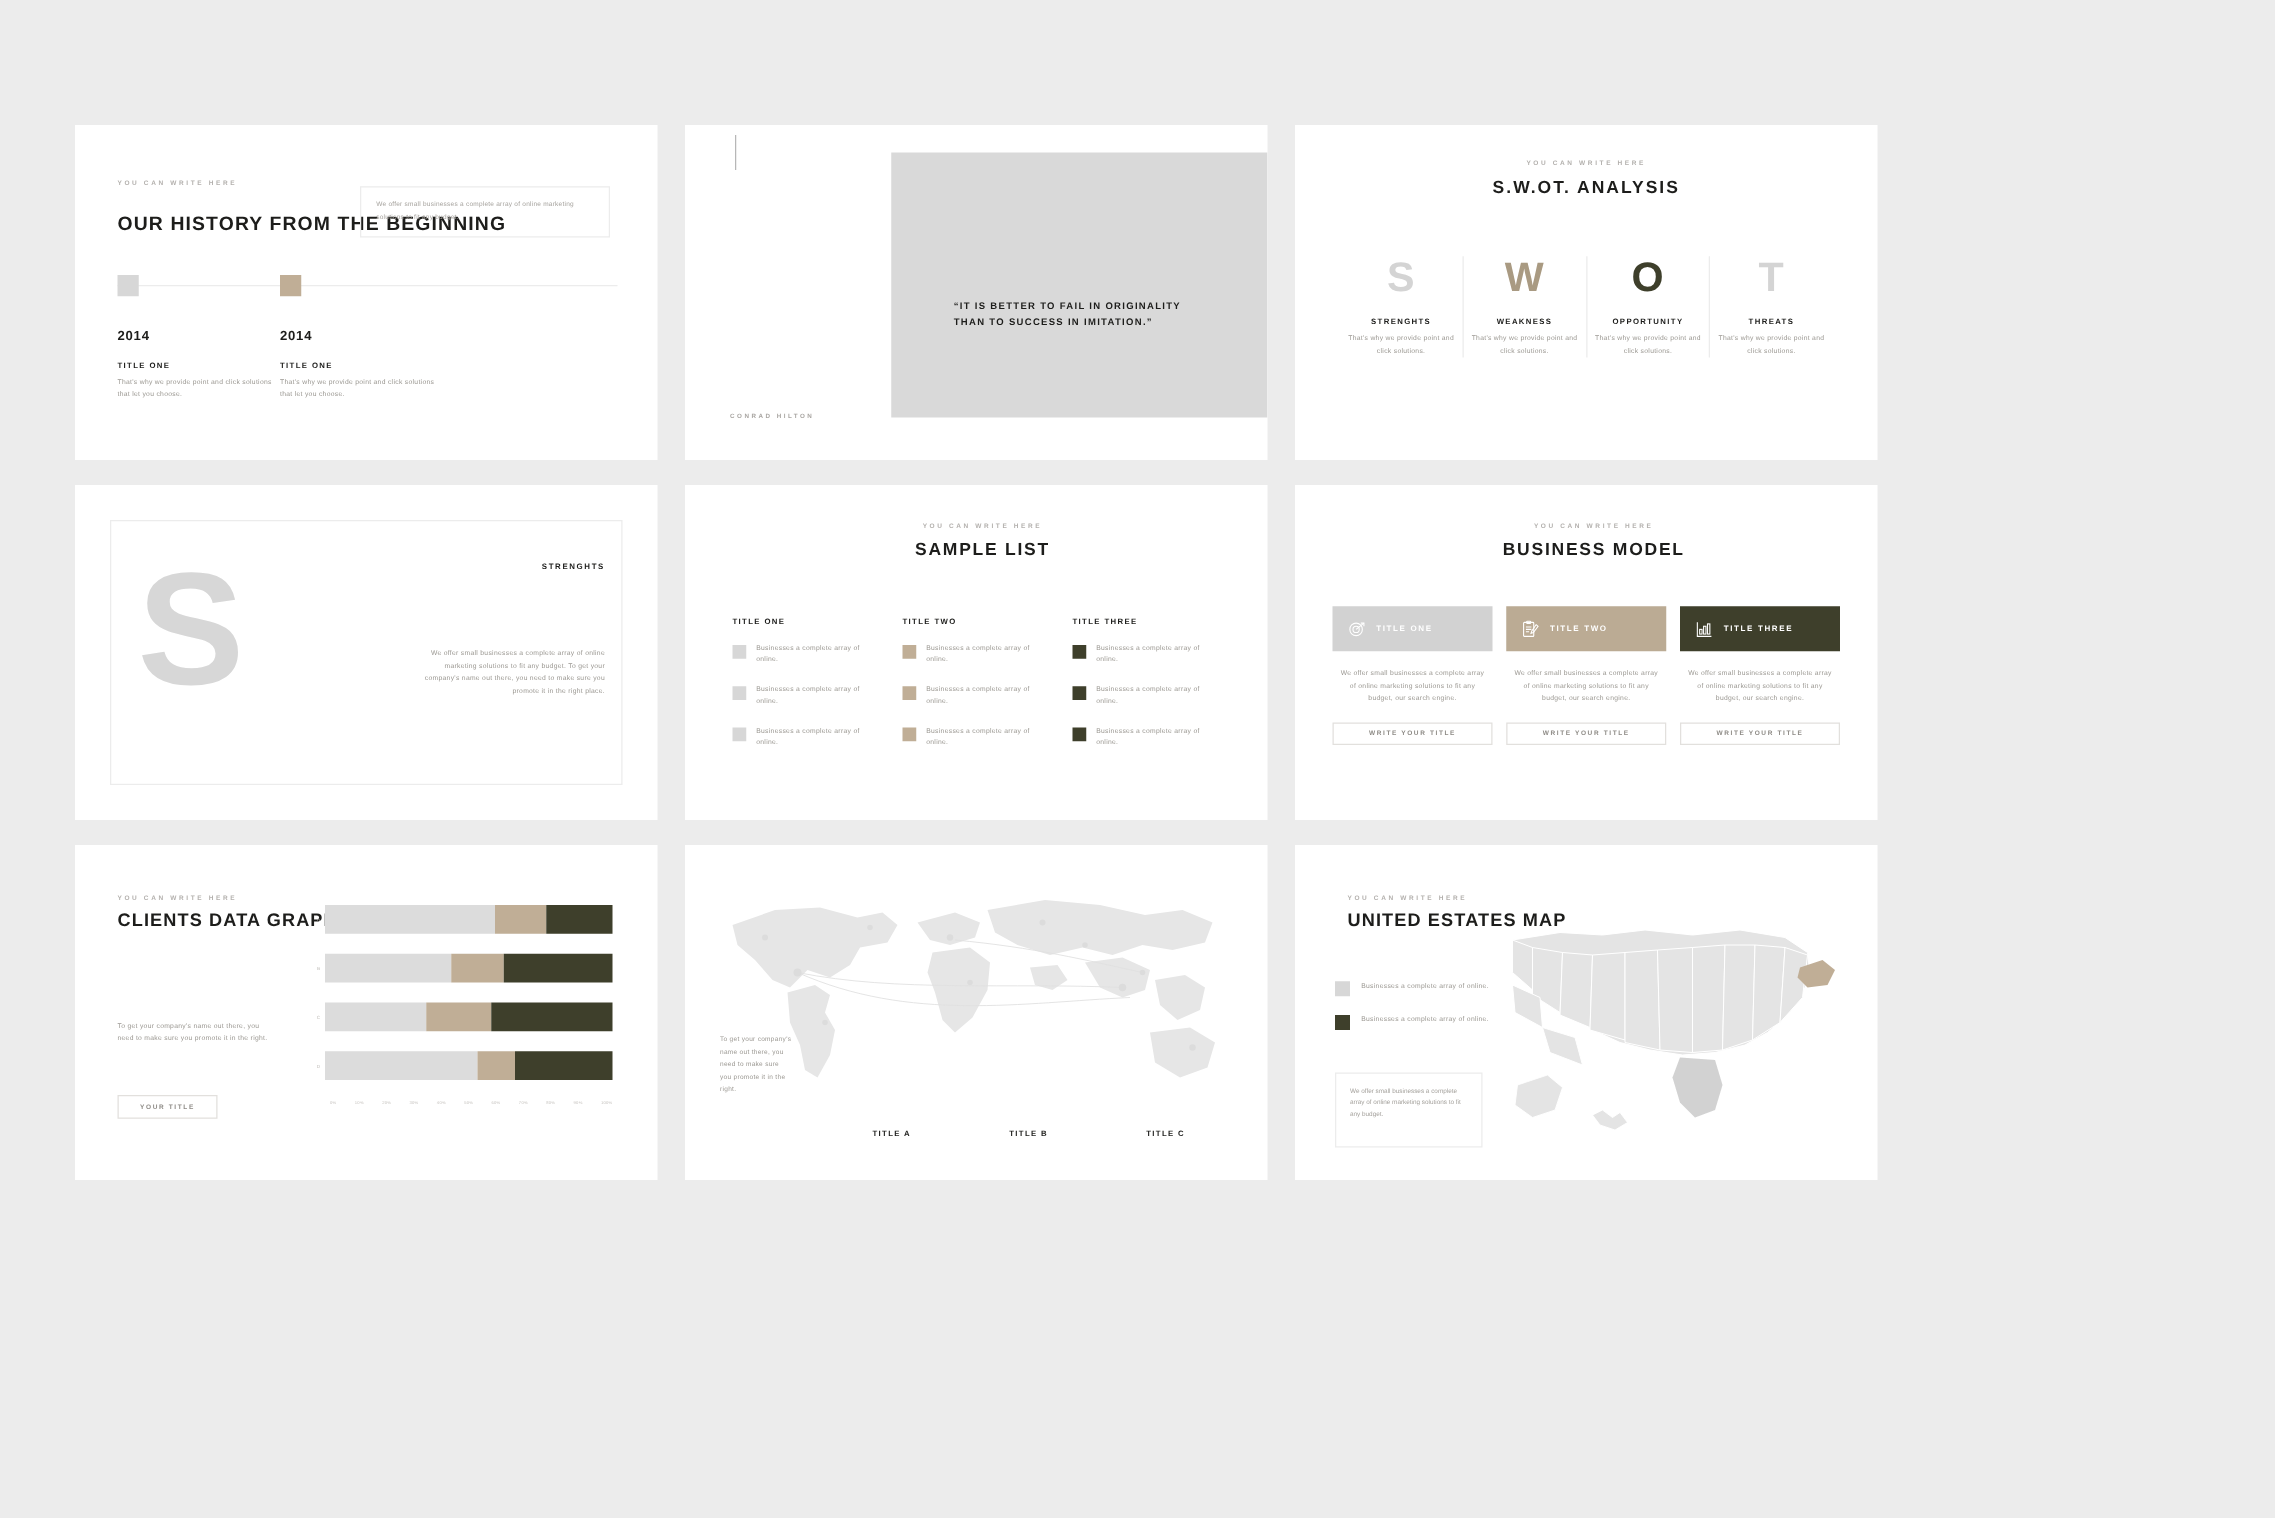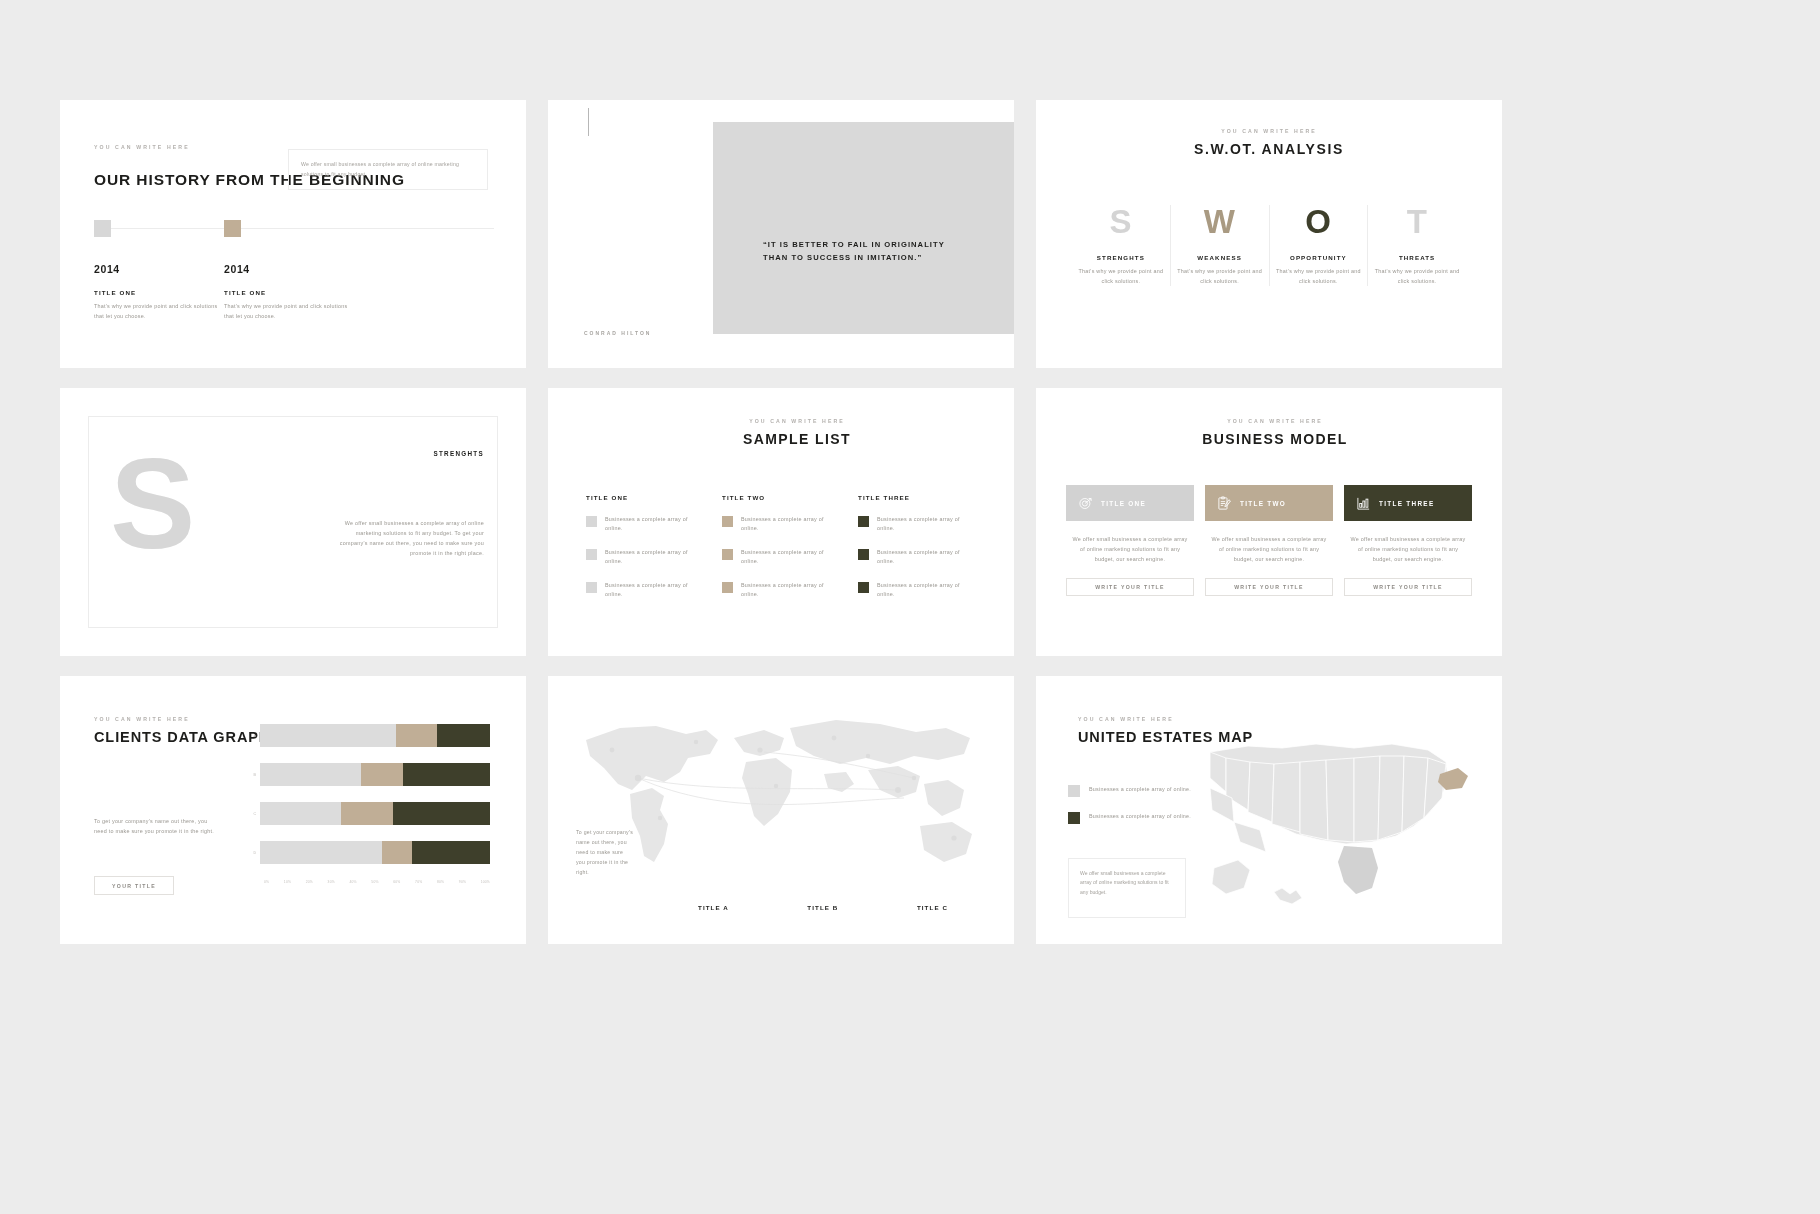--- a/index.html
+++ b/index.html
@@ -135,21 +135,21 @@
     position: absolute; right: 42px; top: 62px;
     font-size: 6.3px; letter-spacing: 1.3px;
     font-weight: 700; color: #1d1d1b; text-transform: uppercase;
   }
   .s4 .rtext {
     position: absolute; right: 42px; top: 130px;
     width: 148px; text-align: right;
   }
 
   
-  .s5 .hd { position: absolute; left: 16px; top: 30px; width: 100%; }
+  .s5 .hd { position: absolute; left: 5px; top: 30px; width: 100%; }
   .s5 .hd .bigtitle { margin-top: 7px; font-size: 14px; letter-spacing: 1.4px; }
   .s5 .cols {
     position: absolute; left: 38px; top: 106px;
     width: 392px; display: flex; gap: 16px;
   }
   .s5 .col { flex: 1; }
   .s5 .row { display: flex; align-items: flex-start; gap: 8px; margin-top: 14px; }
   .s5 .row .sq { width: 11px; height: 11px; flex: 0 0 11px; margin-top: 1px; }
   .s5 .row .body-txt { line-height: 1.75; }
 

